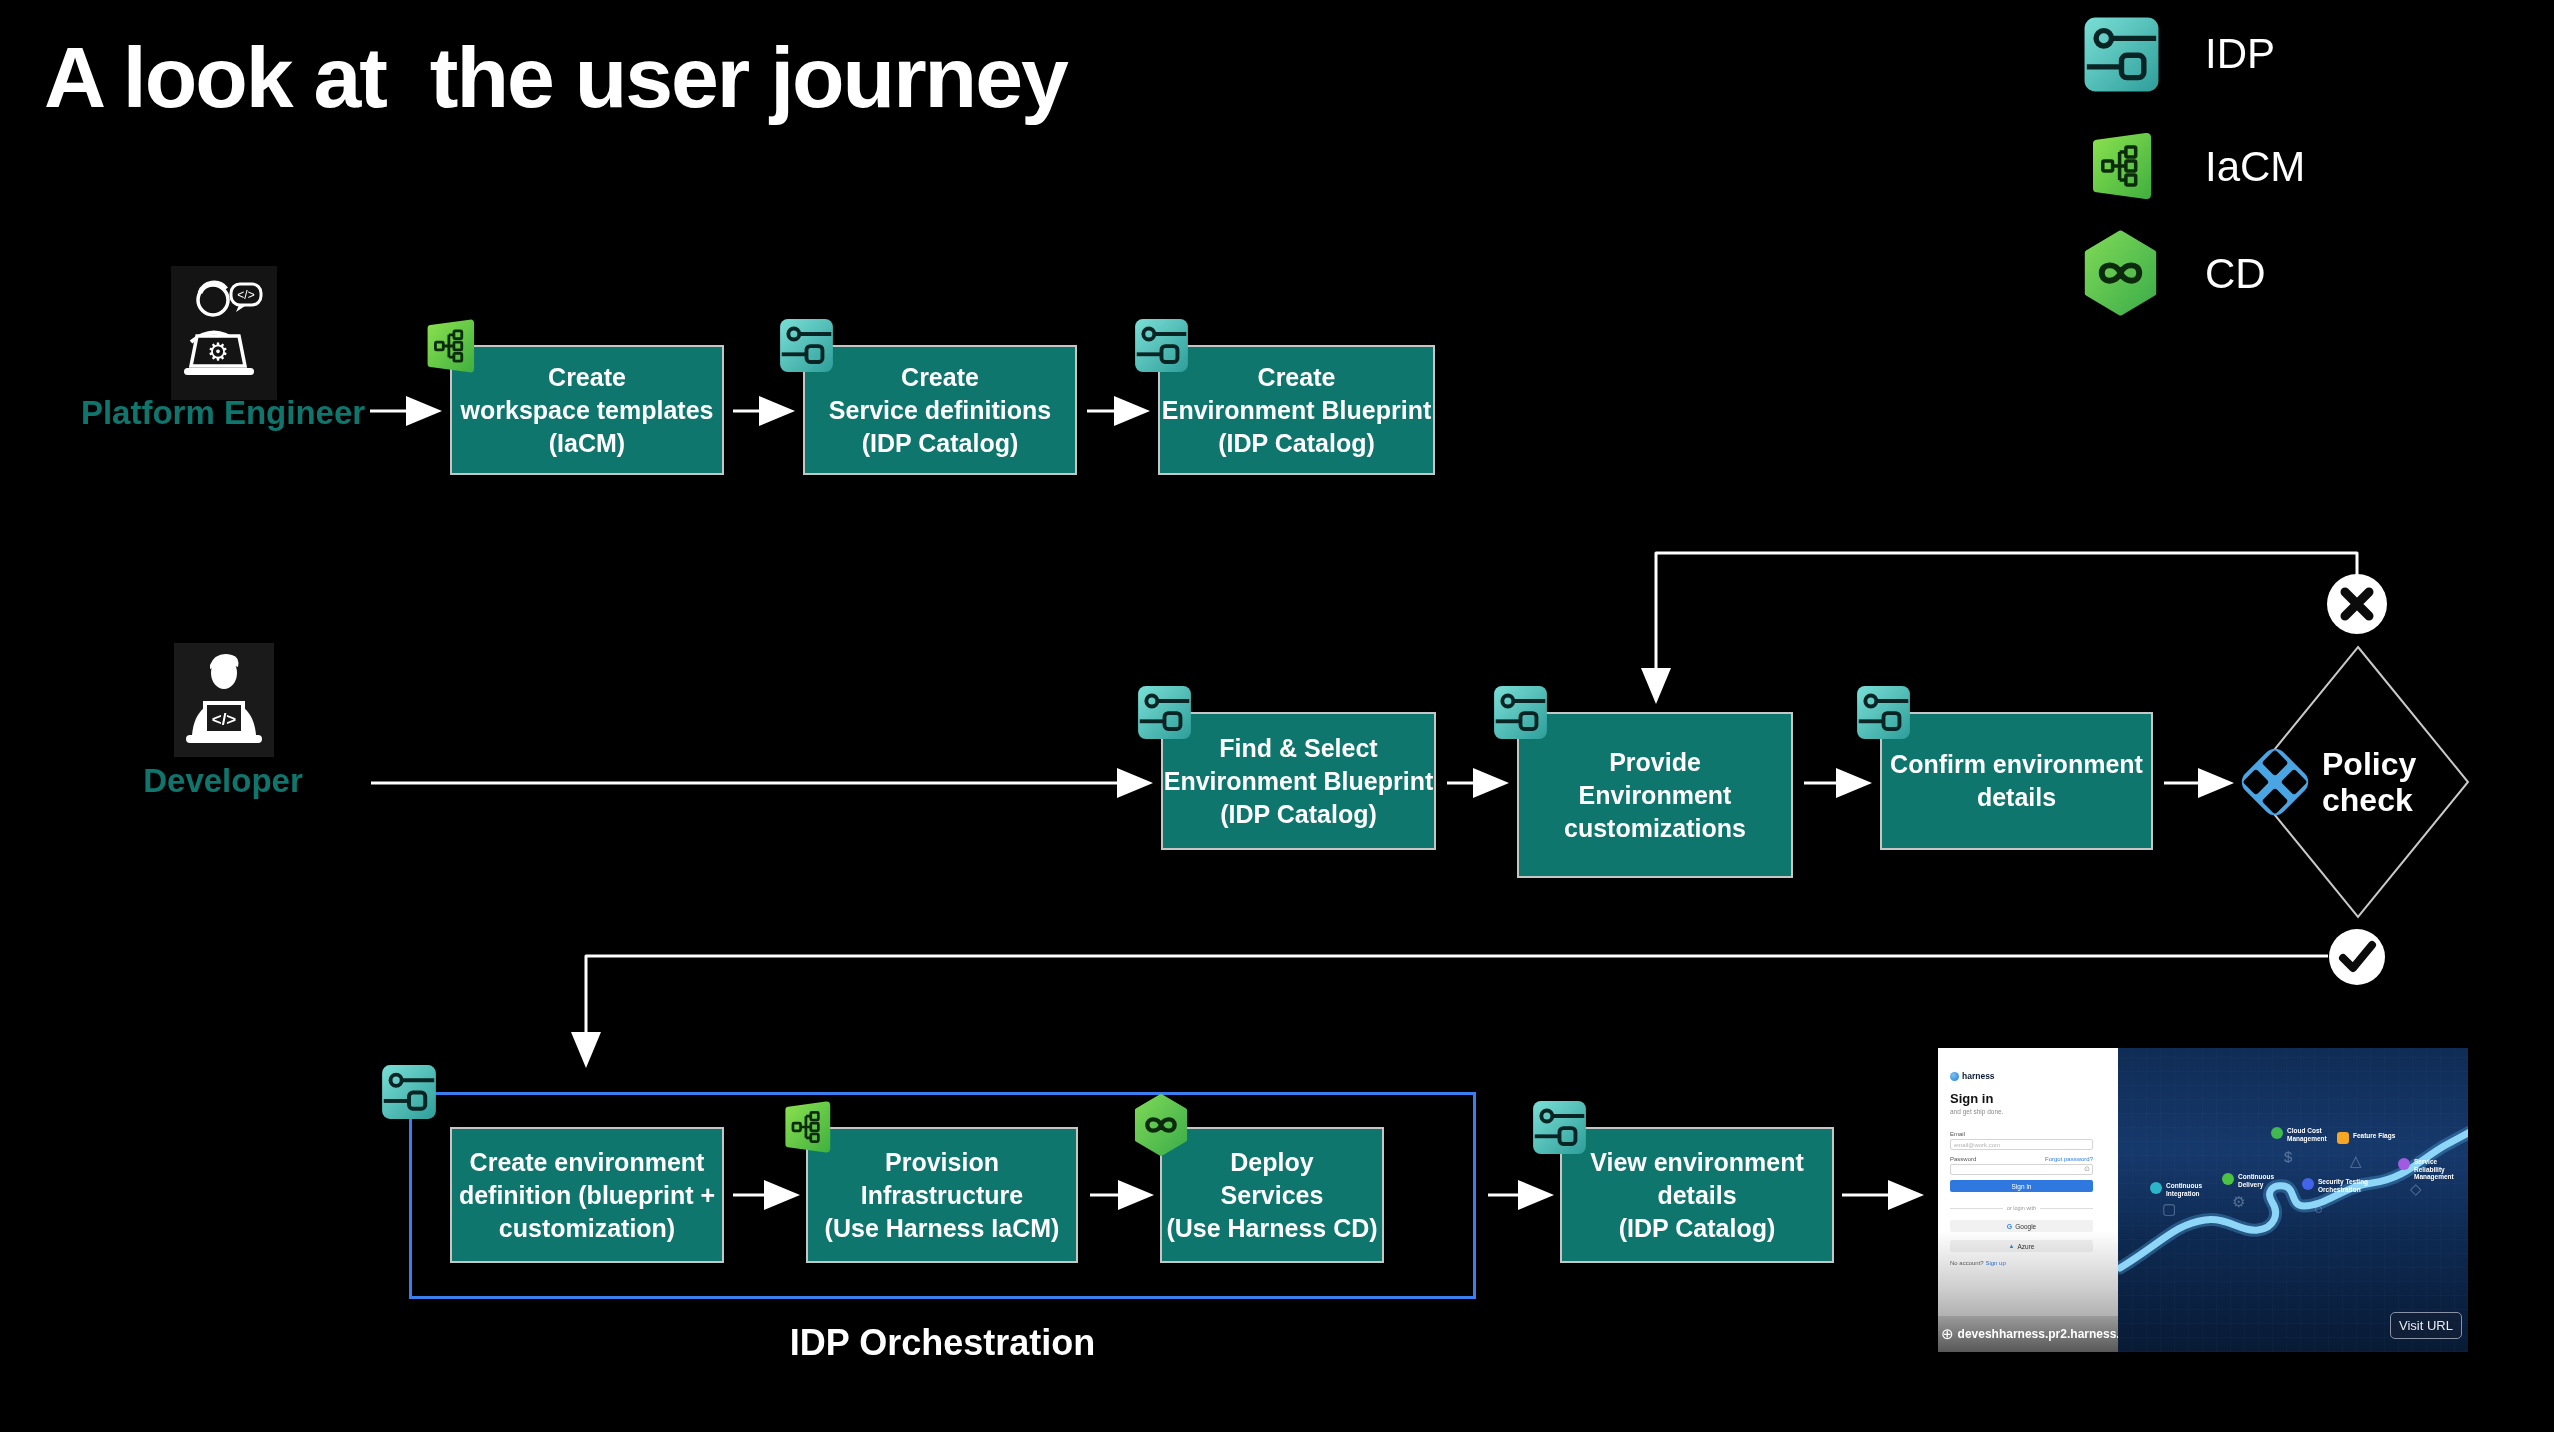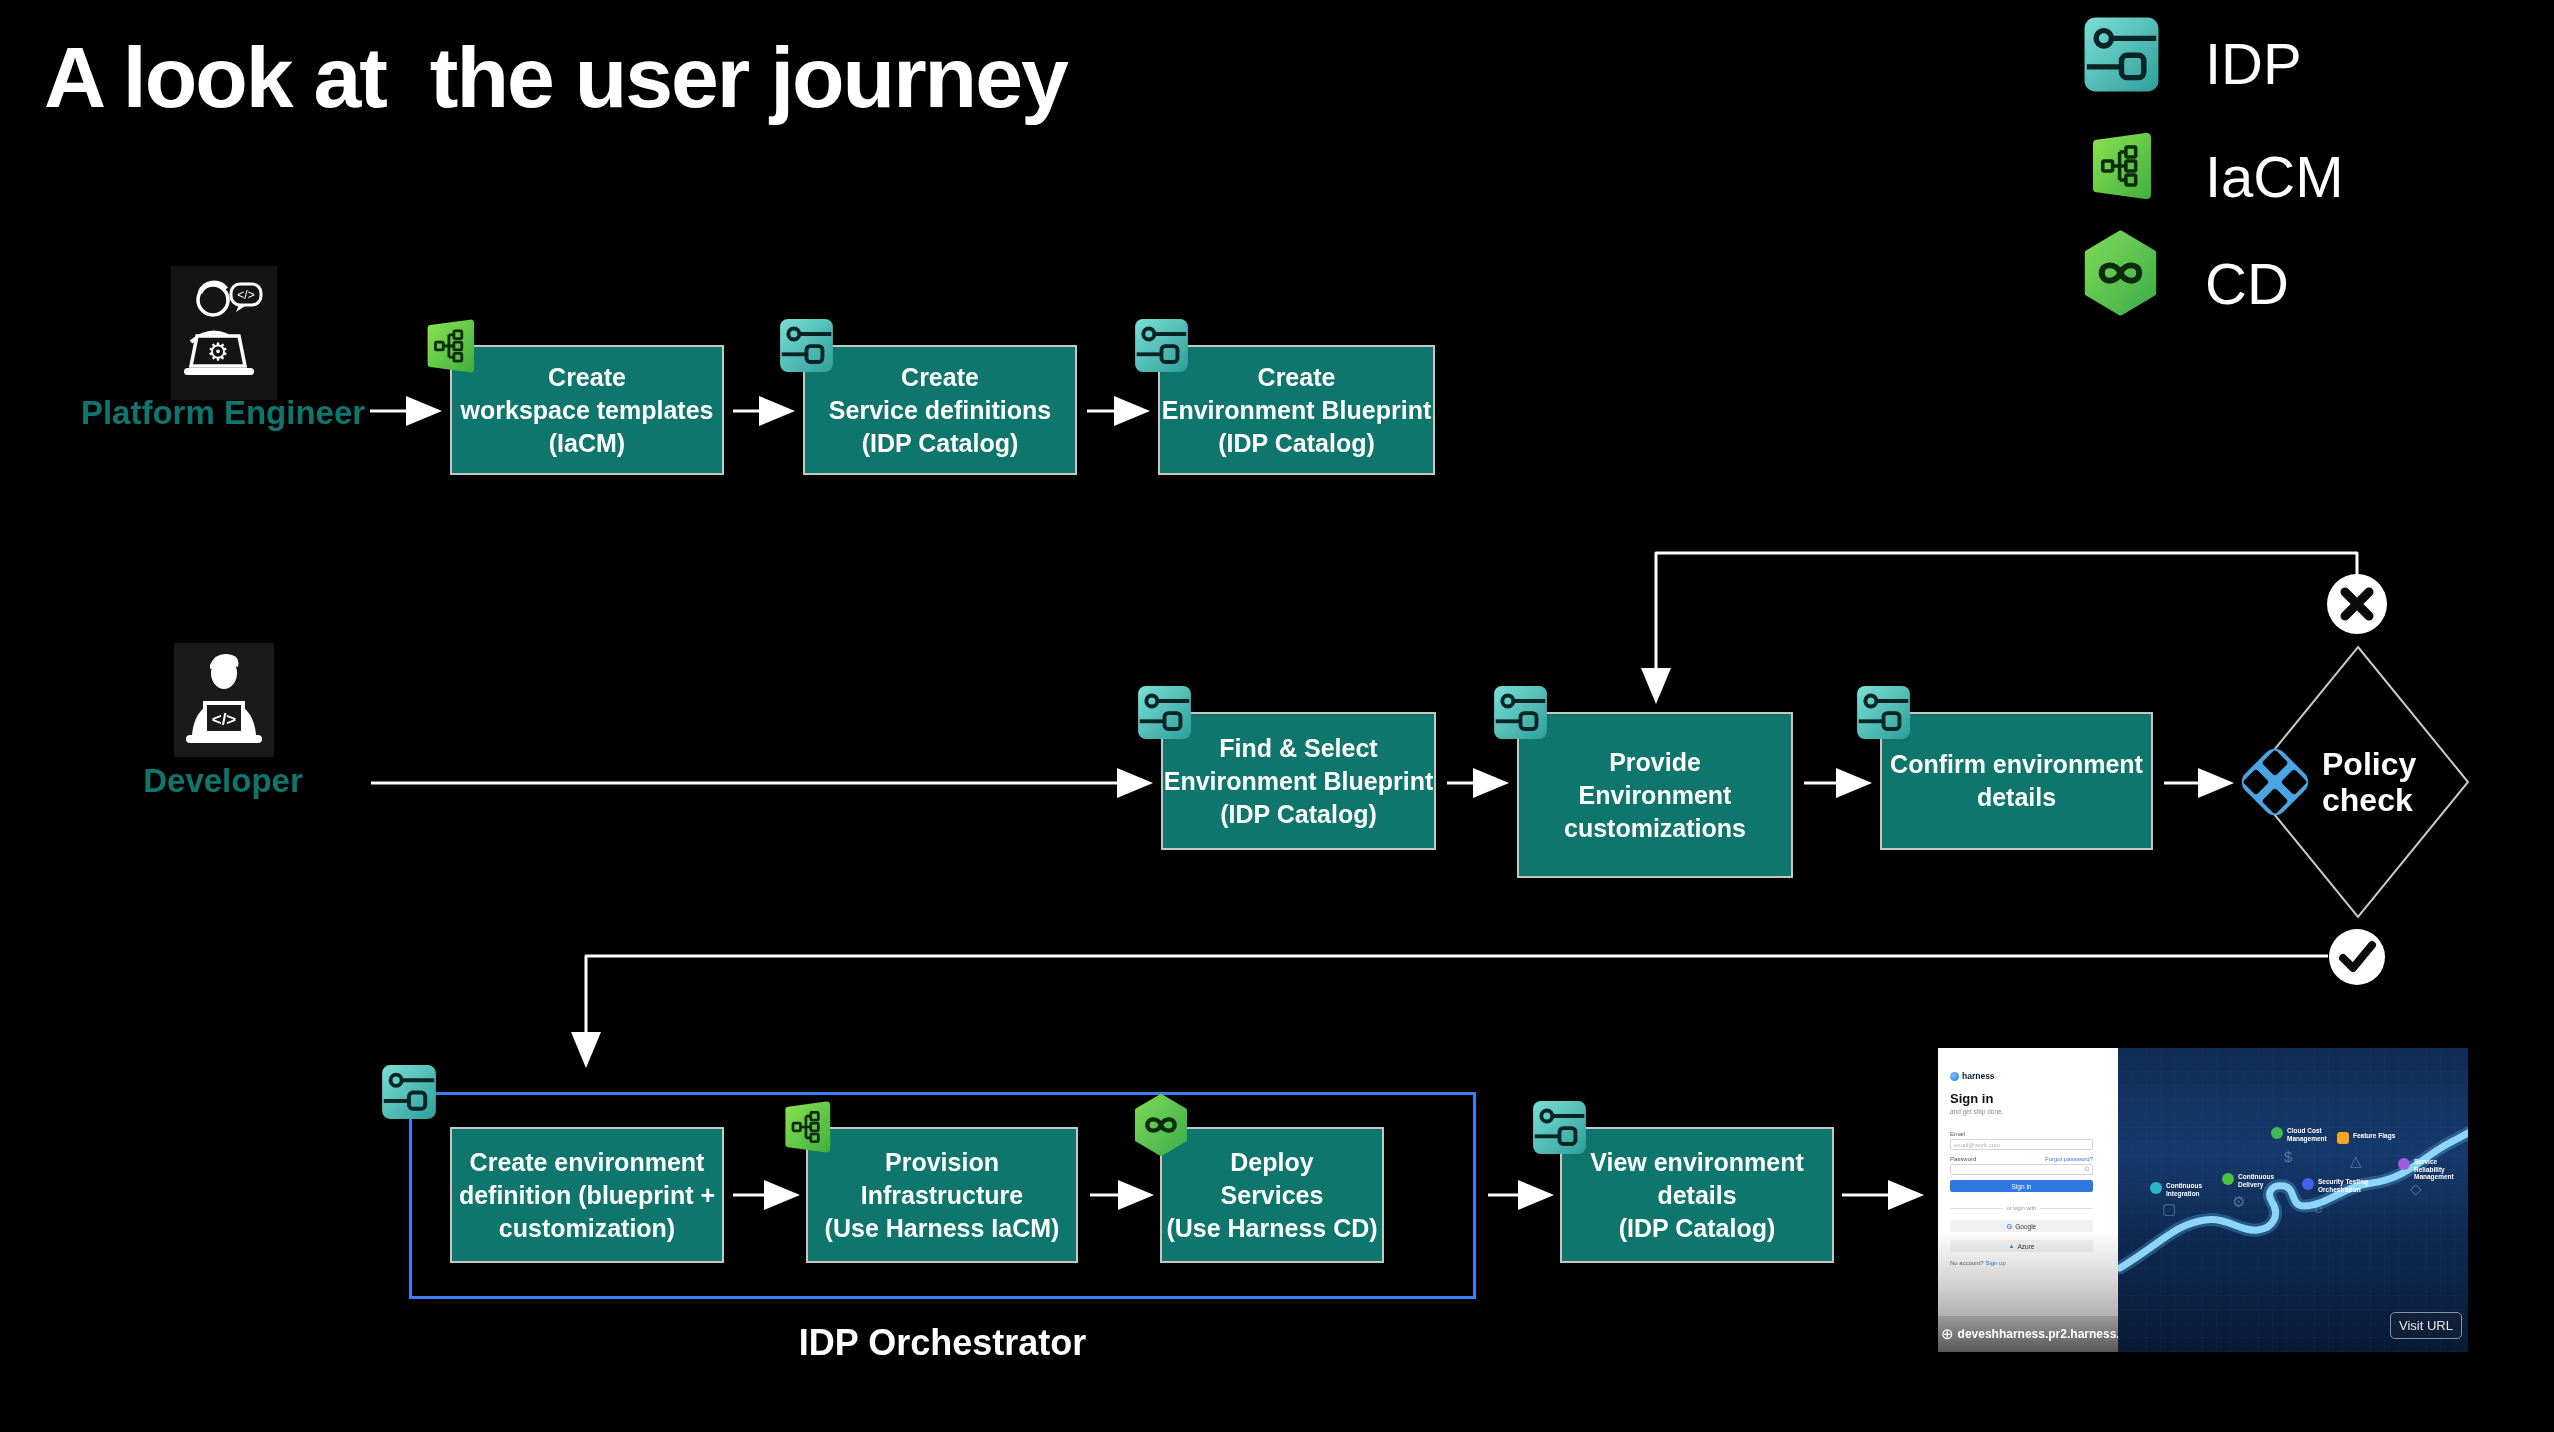--- a/index.html
+++ b/index.html
@@ -3,21 +3,21 @@
 <meta charset="utf-8">
 <style>
   html,body{margin:0;padding:0;background:#000;}
   #stage{position:relative;width:2554px;height:1432px;background:#000;overflow:hidden;
          font-family:"Liberation Sans",sans-serif;color:#fff;}
   .abs{position:absolute;}
   
   #page-title{left:44px;top:28px;font-size:86px;font-weight:700;letter-spacing:-2px;
               white-space:pre-wrap;color:#fff;}
   
-  .legend-label{font-size:58px;font-weight:400;color:#fff;}
+  .legend-label{font-size:42px;font-weight:400;color:#fff;}
   
   .flow-box{box-sizing:border-box;border:2px solid #c6c6c6;background:#0f766e;
             display:flex;flex-direction:column;justify-content:center;align-items:center;
             text-align:center;z-index:2;}
   .flow-box span{display:block;font-size:25px;font-weight:700;line-height:33px;color:#fff;}
   .actor-label{font-size:33px;font-weight:700;text-align:center;color:#0f766e;}
   #orchestrator-box{box-sizing:border-box;border:3px solid #3b7ef0;z-index:1;}
   #orchestrator-label{font-size:36px;font-weight:700;text-align:center;}
   .policy-label{font-size:32px;font-weight:700;line-height:36px;}
   
@@ -258,21 +258,21 @@
 
   <div class="abs flow-box" style="left:1160px;top:1127px;width:224px;height:136px">
     <span>Deploy</span>
     <span>Services</span>
     <span>(Use Harness CD)</span>
   </div>
   <svg class="icon" style="left:1130px;top:1094px" width="62" height="62">
       <use href="#sym-cd"></use>
     </svg>
 
-  <div class="abs" id="orchestrator-label" style="left:409px;top:1322px;width:1067px">IDP Orchestrator</div>
+  <div class="abs" id="orchestrator-label" style="left:409px;top:1322px;width:1067px">IDP Orchestration</div>
 
   <div class="abs flow-box" style="left:1560px;top:1127px;width:274px;height:136px">
     <span>View environment</span>
     <span>details</span>
     <span>(IDP Catalog)</span>
   </div>
   <svg class="icon" style="left:1532px;top:1100px" width="55" height="55">
       <use href="#sym-idp"></use>
     </svg>
 

